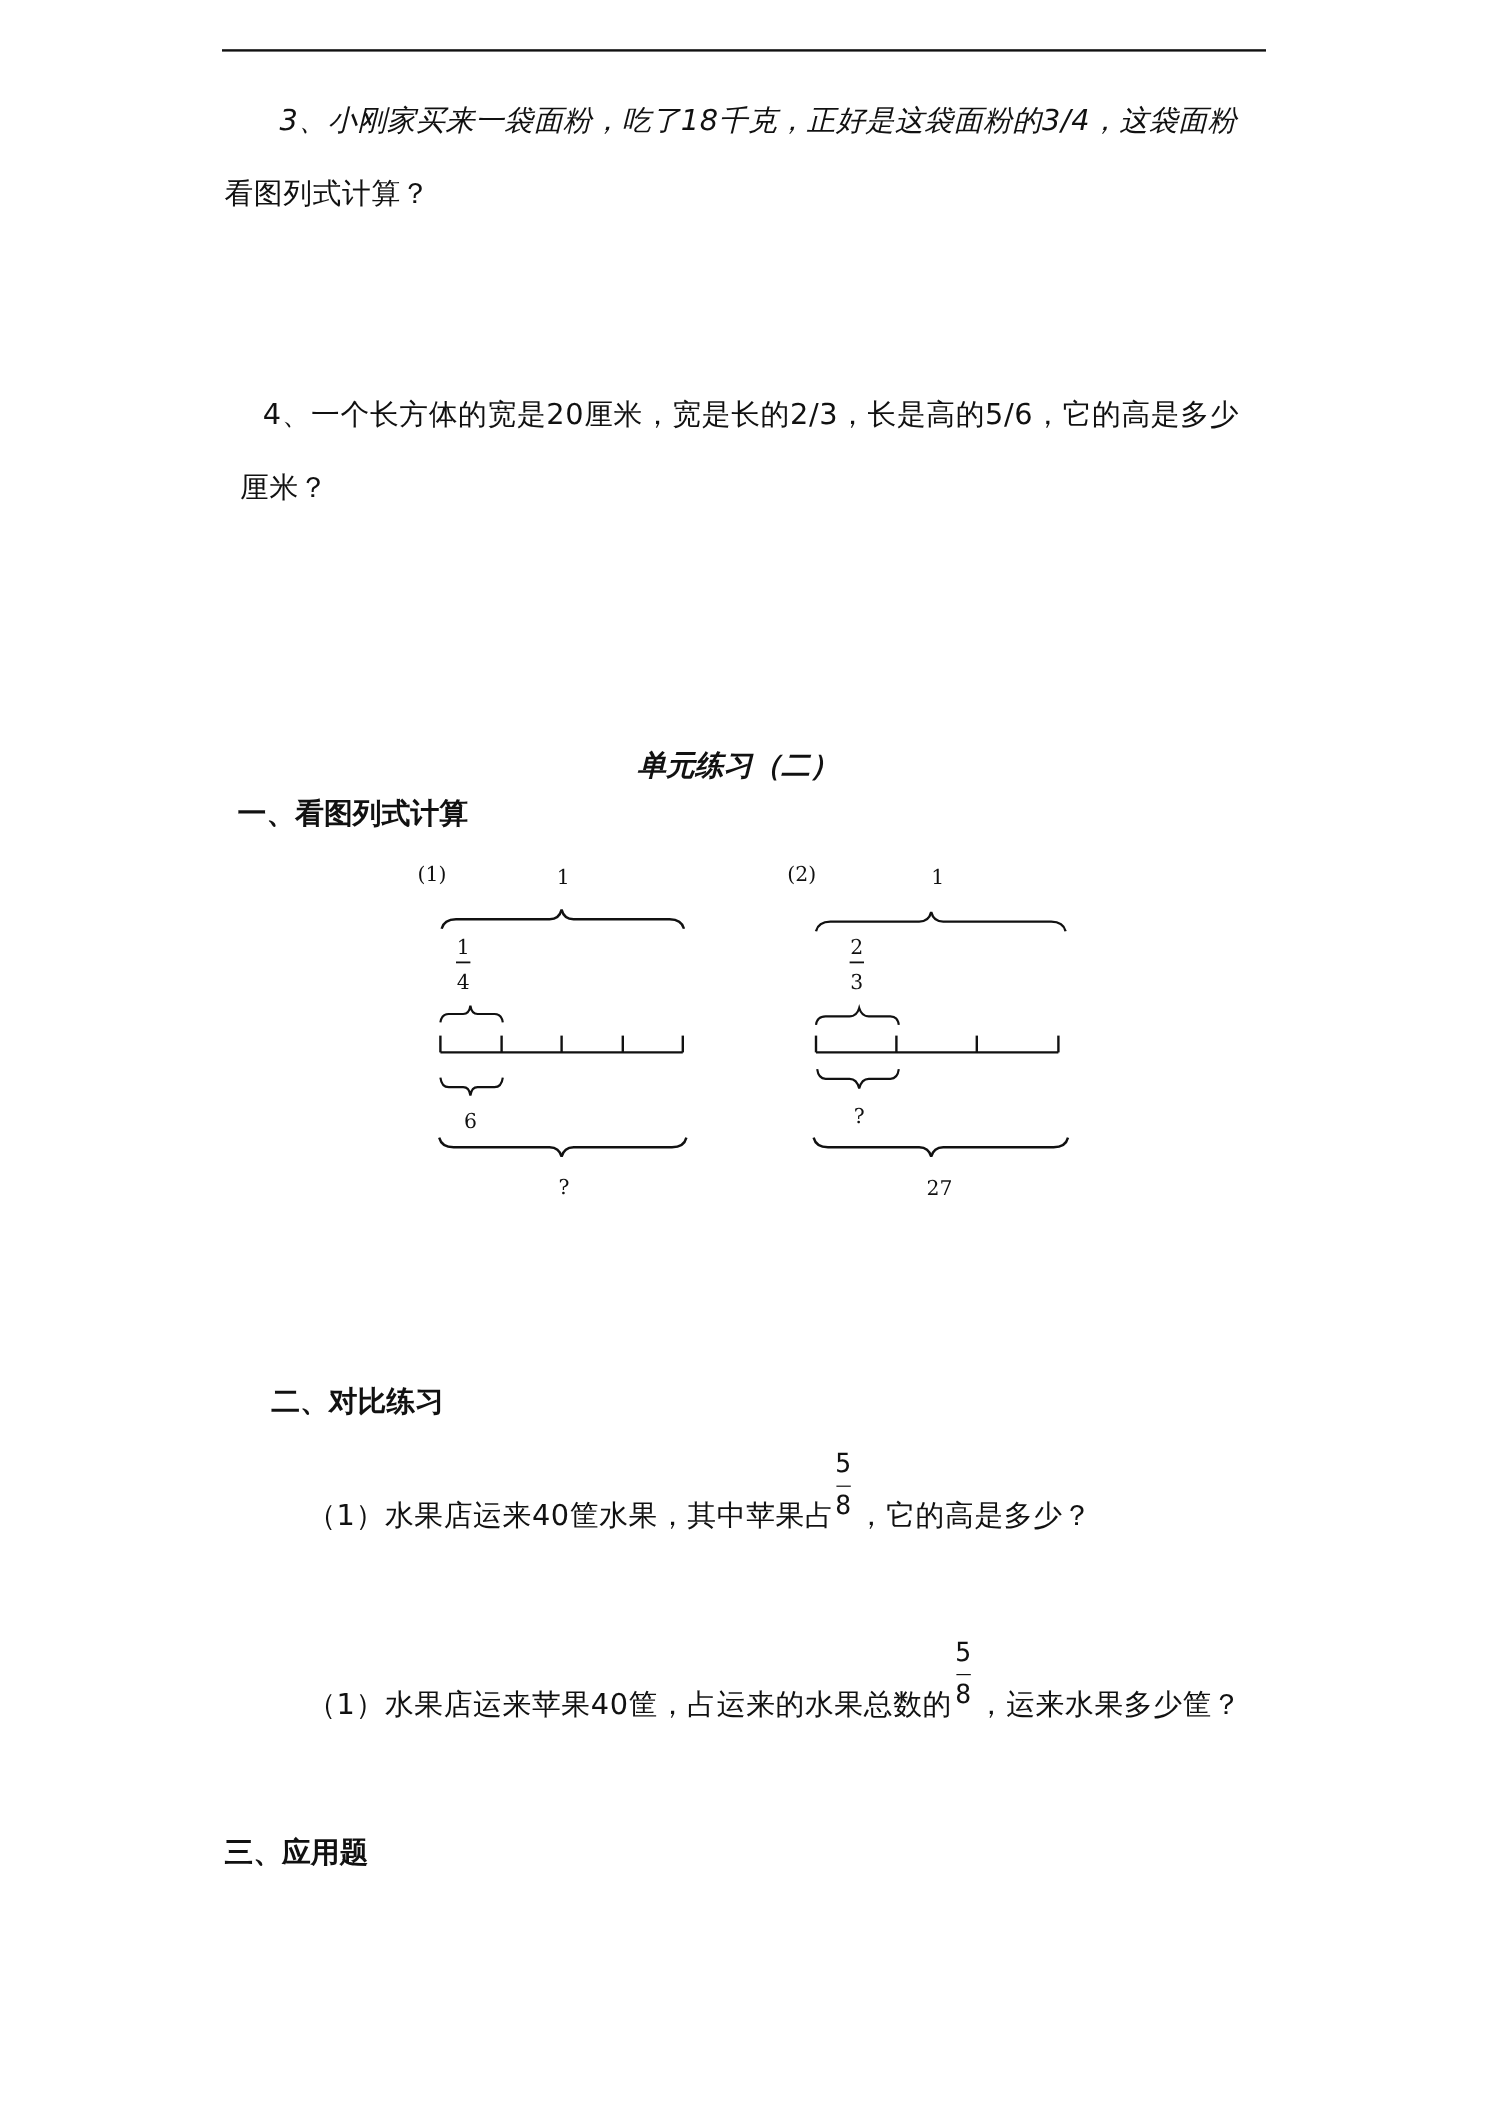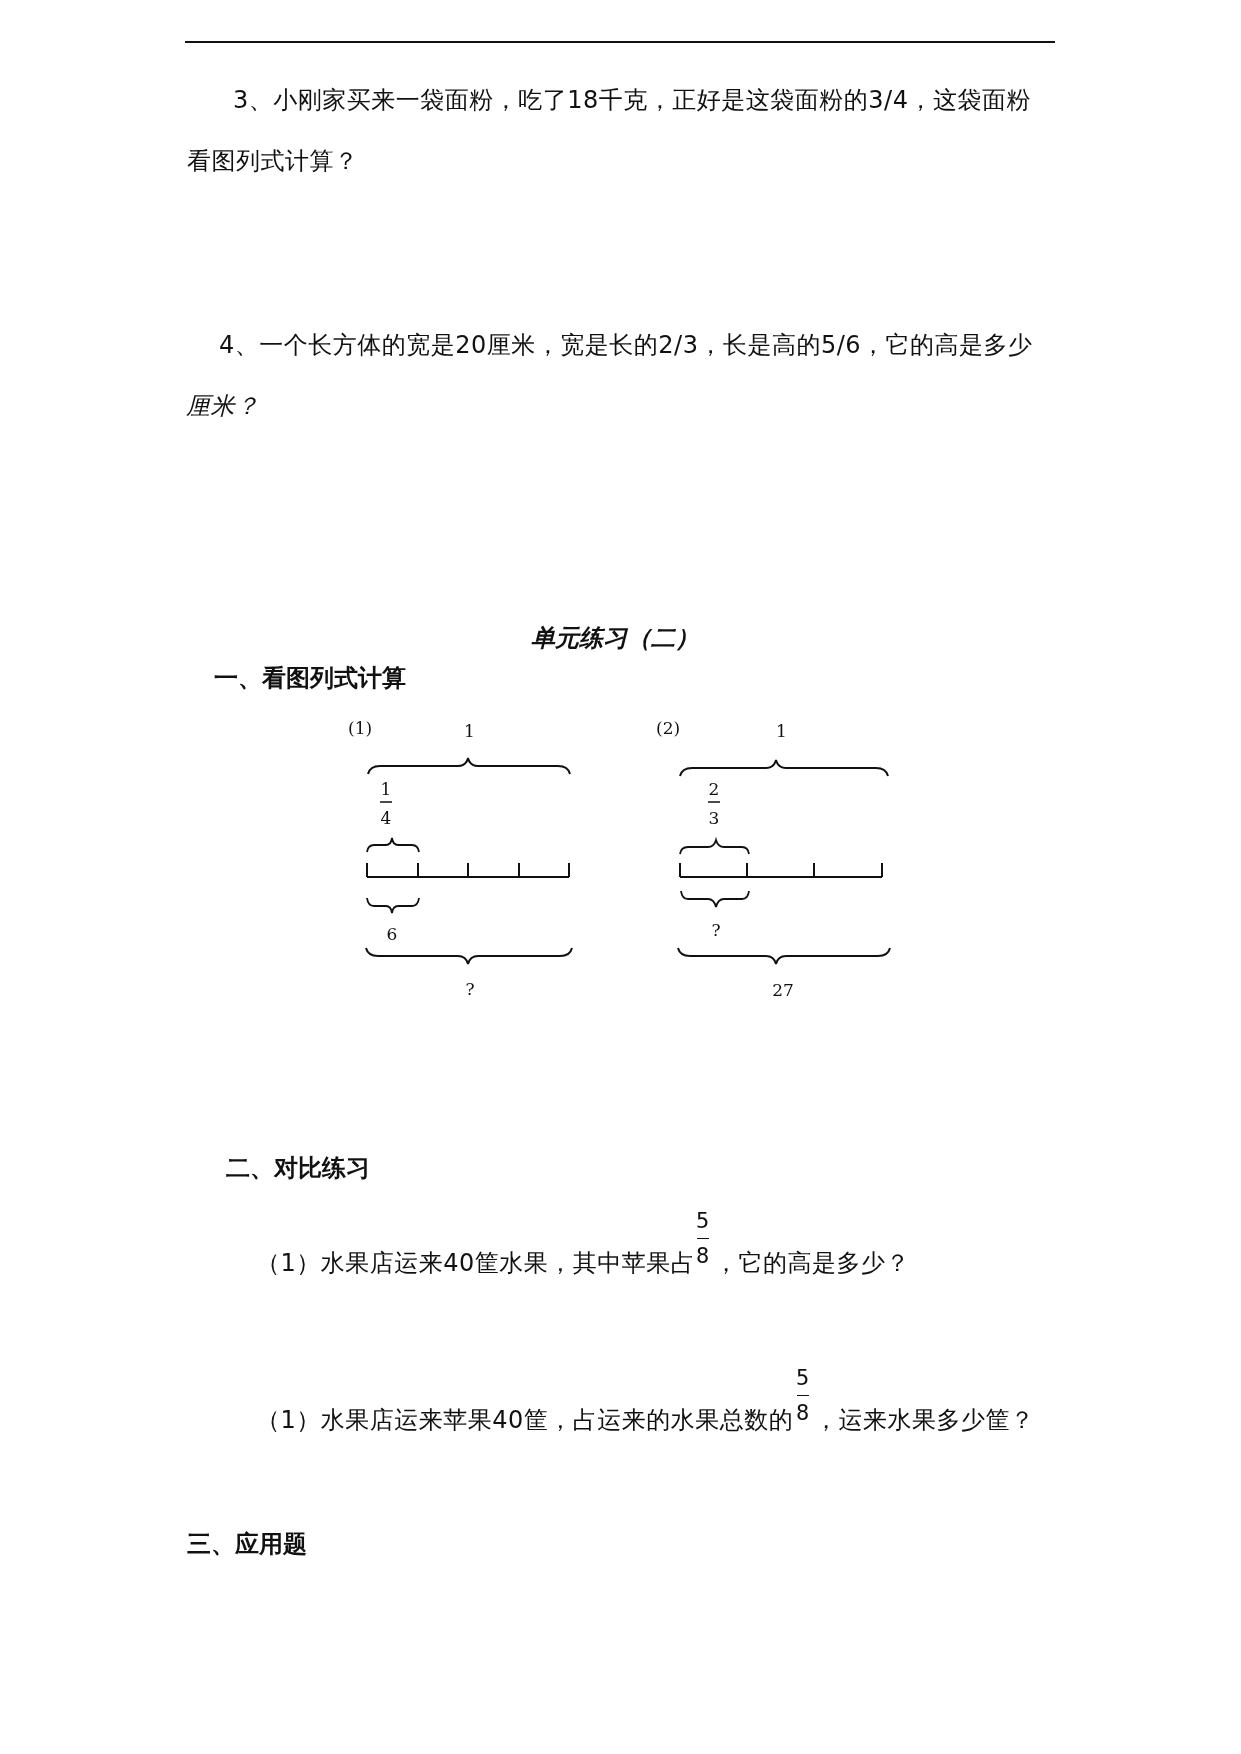--- a/index.html
+++ b/index.html
@@ -16,28 +16,28 @@
       font-size: 22px; line-height: 1; font-family: "DejaVu Sans Mono", monospace;
     }
     .frac-inline .bar { width: 12px; border-top: 1.5px solid #111; margin: 6px 0 6px; }
     svg text { font-family: "DejaVu Serif", "Liberation Serif", serif; font-size: 17px; fill: #111; }
   </style>
 </head>
 <body>
 
 <div class="rule"></div>
 
-<div class="para" style="left:233px; top:84px;">3、小刚家买来一袋面粉，吃了18千克，正好是这袋面粉的3/4，这袋面粉</div>
+<div class="para" style="left:233px; top:84px;font-style:italic;">3、小刚家买来一袋面粉，吃了18千克，正好是这袋面粉的3/4，这袋面粉</div>
 <div class="para" style="left:187px; top:145px;">看图列式计算？</div>
 
 <div class="para" style="left:219px; top:329px;">4、一个长方体的宽是20厘米，宽是长的2/3，长是高的5/6，它的高是多少</div>
-<div class="para" style="left:186px; top:390px;font-style:italic;">厘米？</div>
+<div class="para" style="left:200px; top:390px;">厘米？</div>
 
 <div class="title" style="left:531px; top:622px;font-style:italic;">单元练习（二）</div>
-<div class="title" style="left:198px; top:662px;margin-left:16px;">一、看图列式计算</div>
+<div class="title" style="left:198px; top:662px;">一、看图列式计算</div>
 
 <svg style="position:absolute; left:340px; top:710px;" width="260" height="300" viewBox="0 0 260 300">
   <text x="8" y="24">(1)</text>
   <text x="124" y="27">1</text>
 
   <path d="M28,64 Q30,56 40,56 L118,56 Q126,56 128,48 Q130,56 138,56 L218,56 Q228,56 230,64" fill="none" stroke="#111" stroke-width="2"></path>
 
   <text x="46" y="85" text-anchor="middle">1</text>
   <line x1="40" y1="92" x2="52" y2="92" stroke="#111" stroke-width="1.5"></line>
   <text x="46" y="114" text-anchor="middle">4</text>

